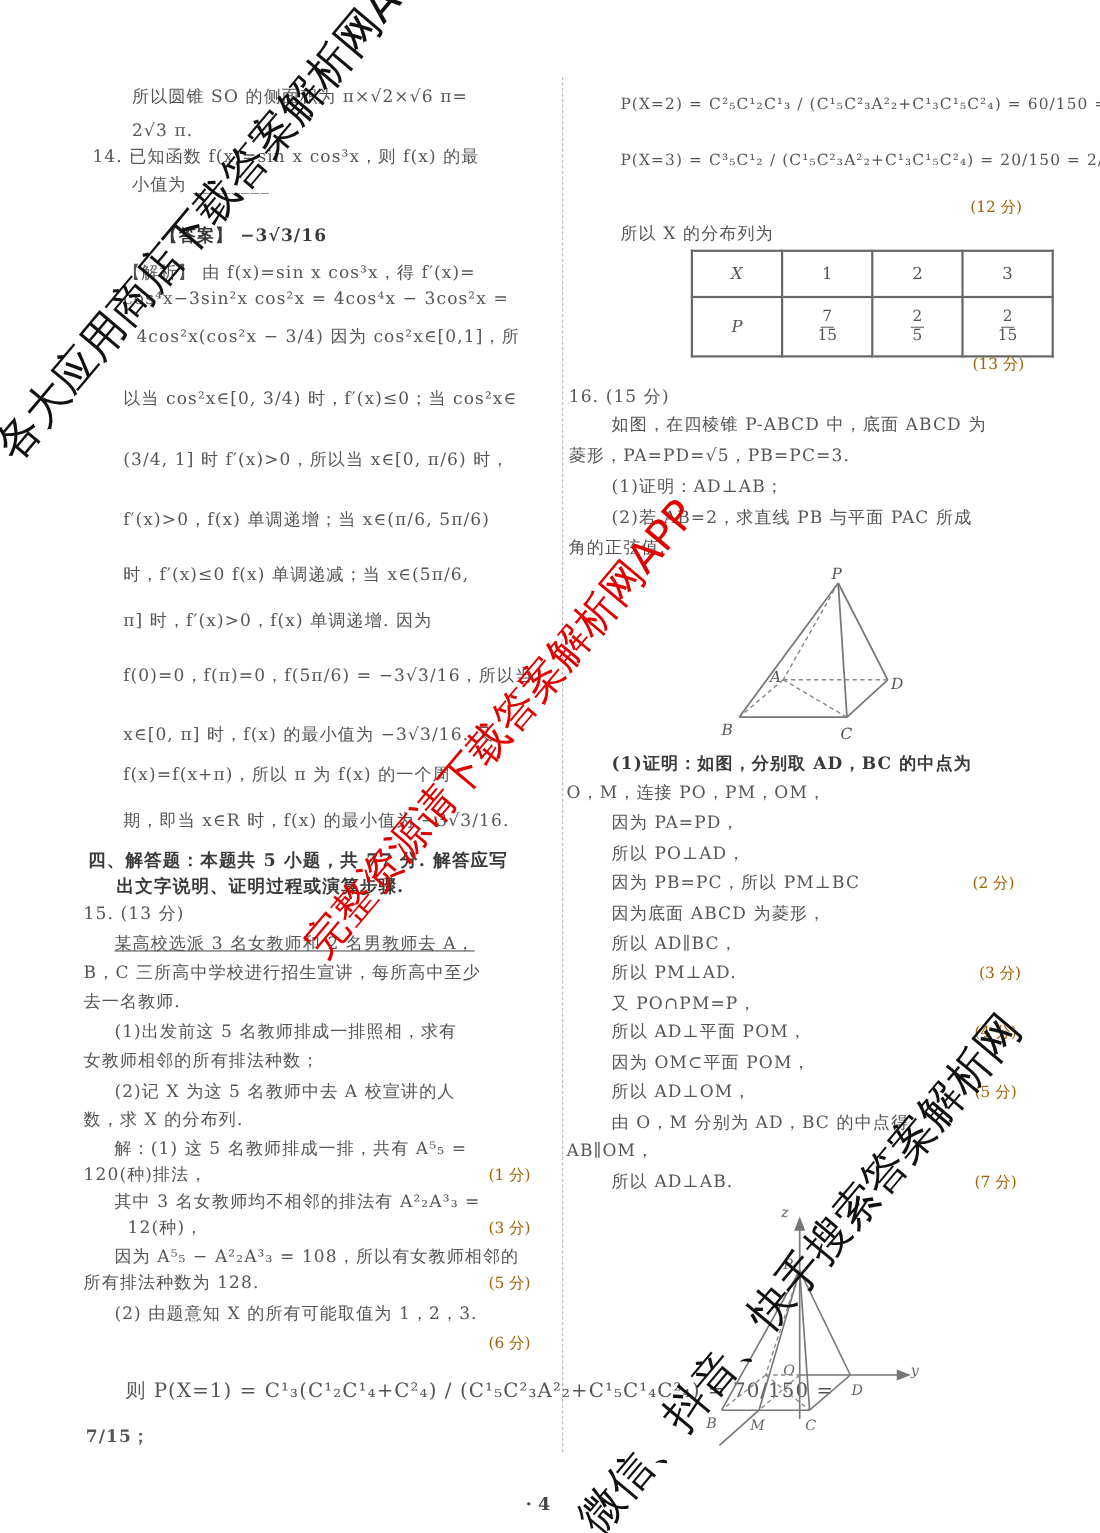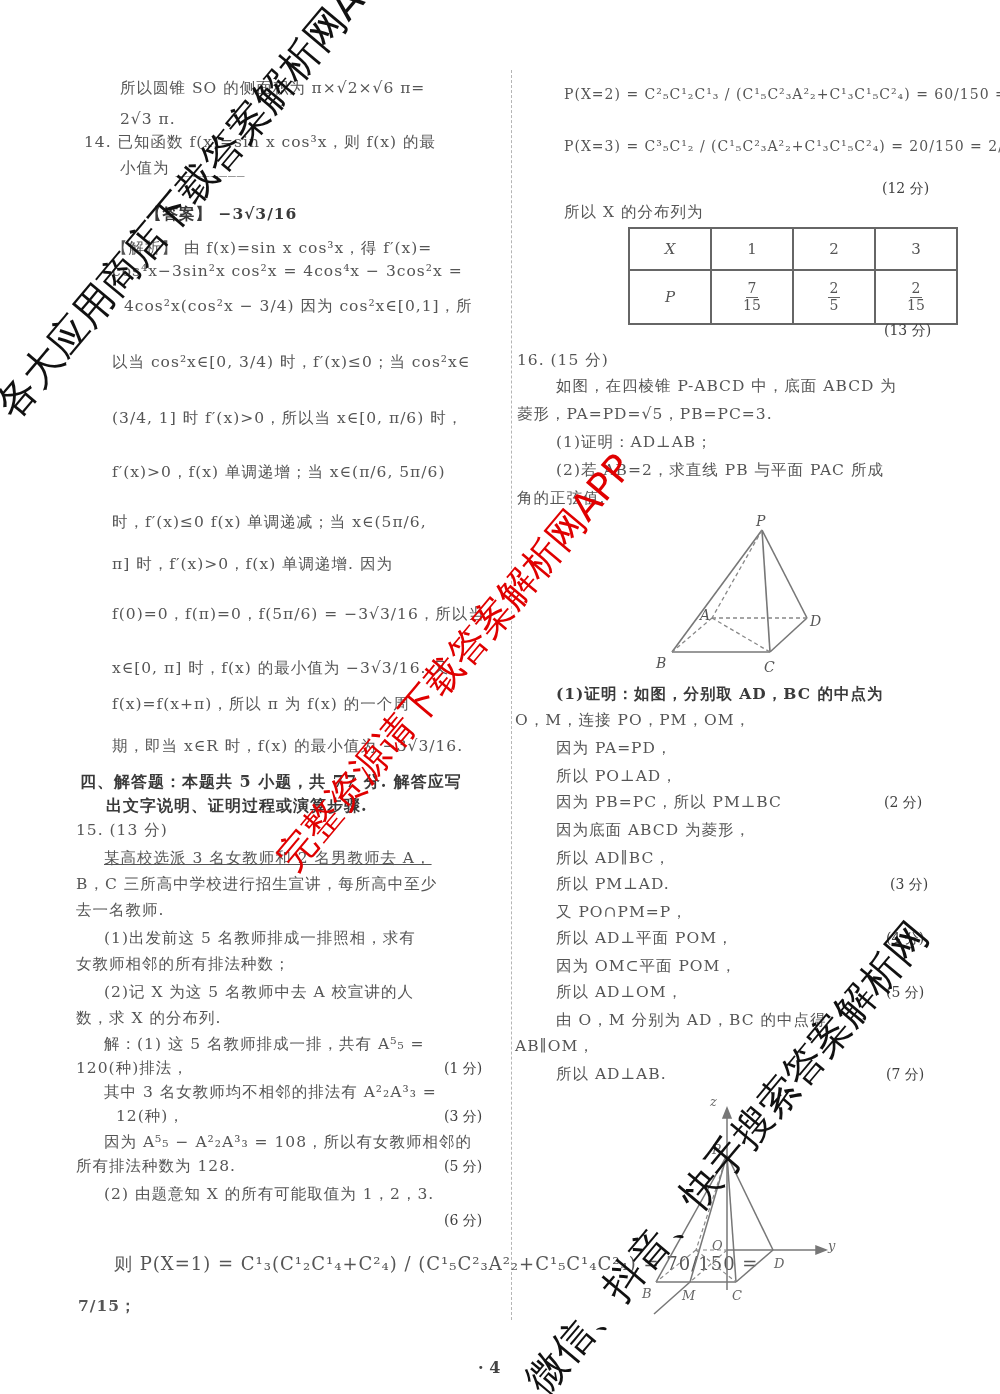--- a/index.html
+++ b/index.html
@@ -7,21 +7,21 @@
     width: 1000px; height: 1394px; position: relative; overflow: hidden;
     background: #ffffff; color: #4a4a4a;
     font-family: "DejaVu Serif", "Liberation Serif", serif;
   }
   .divider { position: absolute; left: 511px; top: 70px; width: 0; height: 1250px; border-left: 1px dashed #b5b5b5; }
   .line { position: absolute; font-size: 15.5px; white-space: nowrap; letter-spacing: 1px; color: #555; }
   .bold { font-weight: bold; color: #3a3a3a; }
   .it { font-style: italic; }
   .frac { display: inline-flex; flex-direction: column; align-items: center; vertical-align: middle; font-size: 14px; line-height: 1.1; margin: 0 2px; }
   .frac .n { border-bottom: 1px solid #666; padding: 0 2px; }
-  .score { position: absolute; font-size: 14px; color: #404040; }
+  .score { position: absolute; font-size: 14px; color: #a16207; }
   table.dist { position: absolute; left: 628px; top: 227px; border-collapse: collapse; }
   table.dist td { border: 2px solid #666; width: 78px; text-align: center; font-size: 15px; color: #555; }
   table.dist tr.r1 td { height: 38px; }
   table.dist tr.r2 td { height: 50px; }
   .fig { position: absolute; }
   .wm { position: absolute; white-space: nowrap; font-family: "DejaVu Sans", "Liberation Sans", sans-serif; transform-origin: left bottom; }
   .wm.black { color: #111; font-size: 40px; }
   .wm.red { color: #e00000; font-size: 38px; }
   .pagenum { position: absolute; left: 478px; top: 1358px; font-size: 16px; font-weight: bold; color: #444; }
 </style>

